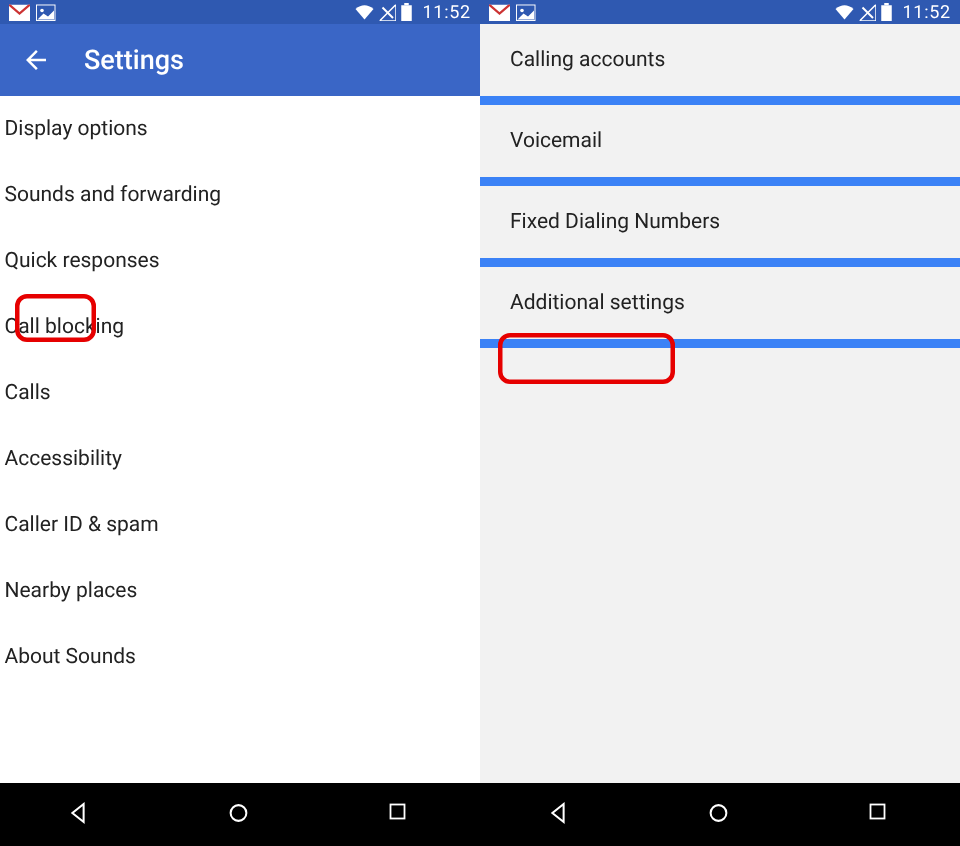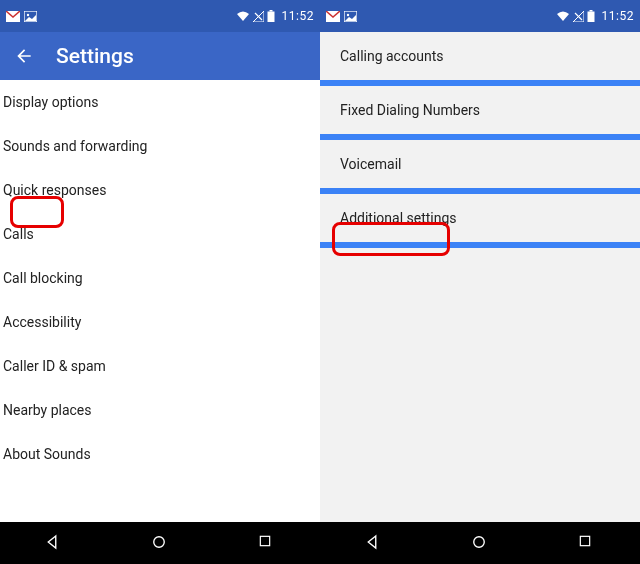--- a/index.html
+++ b/index.html
@@ -15,21 +15,21 @@
     height: 564px;
     display: flex;
     flex-direction: column;
     background: #fafafa;
     position: relative;
   }
   .phone.left { background: #ffffff; }
   .phone.right { background: #f2f2f2; }
   
   .statusbar {
-    height: 32px;
+    height: 16px;
     background: #2f59b1;
     color: #fff;
     display: flex;
     align-items: center;
     padding: 0 6px;
     font-size: 12px;
   }
   .statusbar .left-icons { display: flex; gap: 4px; align-items: center; }
   .statusbar .right-icons { margin-left: auto; display: flex; gap: 3px; align-items: center; }
   .statusbar svg { display: block; }
@@ -37,21 +37,21 @@
   
   .appbar {
     height: 48px;
     background: #3a66c6;
     color: #fff;
     display: flex;
     align-items: center;
     padding: 0 14px;
     gap: 22px;
   }
-  .appbar .title { font-size: 21px; font-weight: 500; text-align: center; }
+  .appbar .title { font-size: 18px; font-weight: 500; text-align: center; }
   .back-arrow { width: 20px; height: 20px; cursor: pointer; }
   
   .list {
     flex: 1;
     overflow: hidden;
   }
   .list-item {
     padding: 14px 3px;
     font-size: 14px;
     color: #222;
@@ -127,22 +127,22 @@
           <path d="M20 11H7.8l5.6-5.6L12 4l-8 8 8 8 1.4-1.4L7.8 13H20z" fill="#fff"></path>
         </svg>
     </span>
     <span class="title">Settings</span>
   </div>
 
   <div class="list">
     <div class="list-item"><span>Display options</span></div>
     <div class="list-item"><span>Sounds and forwarding</span></div>
     <div class="list-item"><span>Quick responses</span></div>
+    <div class="list-item"><span>Call blocking</span></div>
     <div class="list-item"><span>Calls</span></div>
-    <div class="list-item"><span>Call blocking</span></div>
     <div class="list-item"><span>Accessibility</span></div>
     <div class="list-item"><span>Caller ID &amp; spam</span></div>
     <div class="list-item"><span>Nearby places</span></div>
     <div class="list-item"><span>About Sounds</span></div>
   </div>
 
   <div class="highlight-box" style="left:10px; top:196px; width:54px; height:32px;"></div>
 
   <div class="navbar">
     <span class="nav-btn">
@@ -198,22 +198,22 @@
             <rect x="0.5" y="1.5" width="7" height="10.5" fill="#fff"></rect>
           </svg>
       </span>
       <span class="status-time">11:52</span>
     </div>
   </div>
 
 
   <div class="list">
     <div class="list-item bordered"><span>Calling accounts</span></div>
+    <div class="list-item bordered"><span>Voicemail</span></div>
     <div class="list-item bordered"><span>Fixed Dialing Numbers</span></div>
-    <div class="list-item bordered"><span>Voicemail</span></div>
     <div class="list-item bordered"><span>Additional settings</span></div>
   </div>
 
   <div class="highlight-box" style="left:12px; top:222px; width:118px; height:34px;"></div>
 
   <div class="navbar">
     <span class="nav-btn">
         <svg width="18" height="18" viewBox="0 0 24 24">
           <path d="M17 4 L7 12 L17 20 Z" fill="none" stroke="#fff" stroke-width="1.8"></path>
         </svg>

